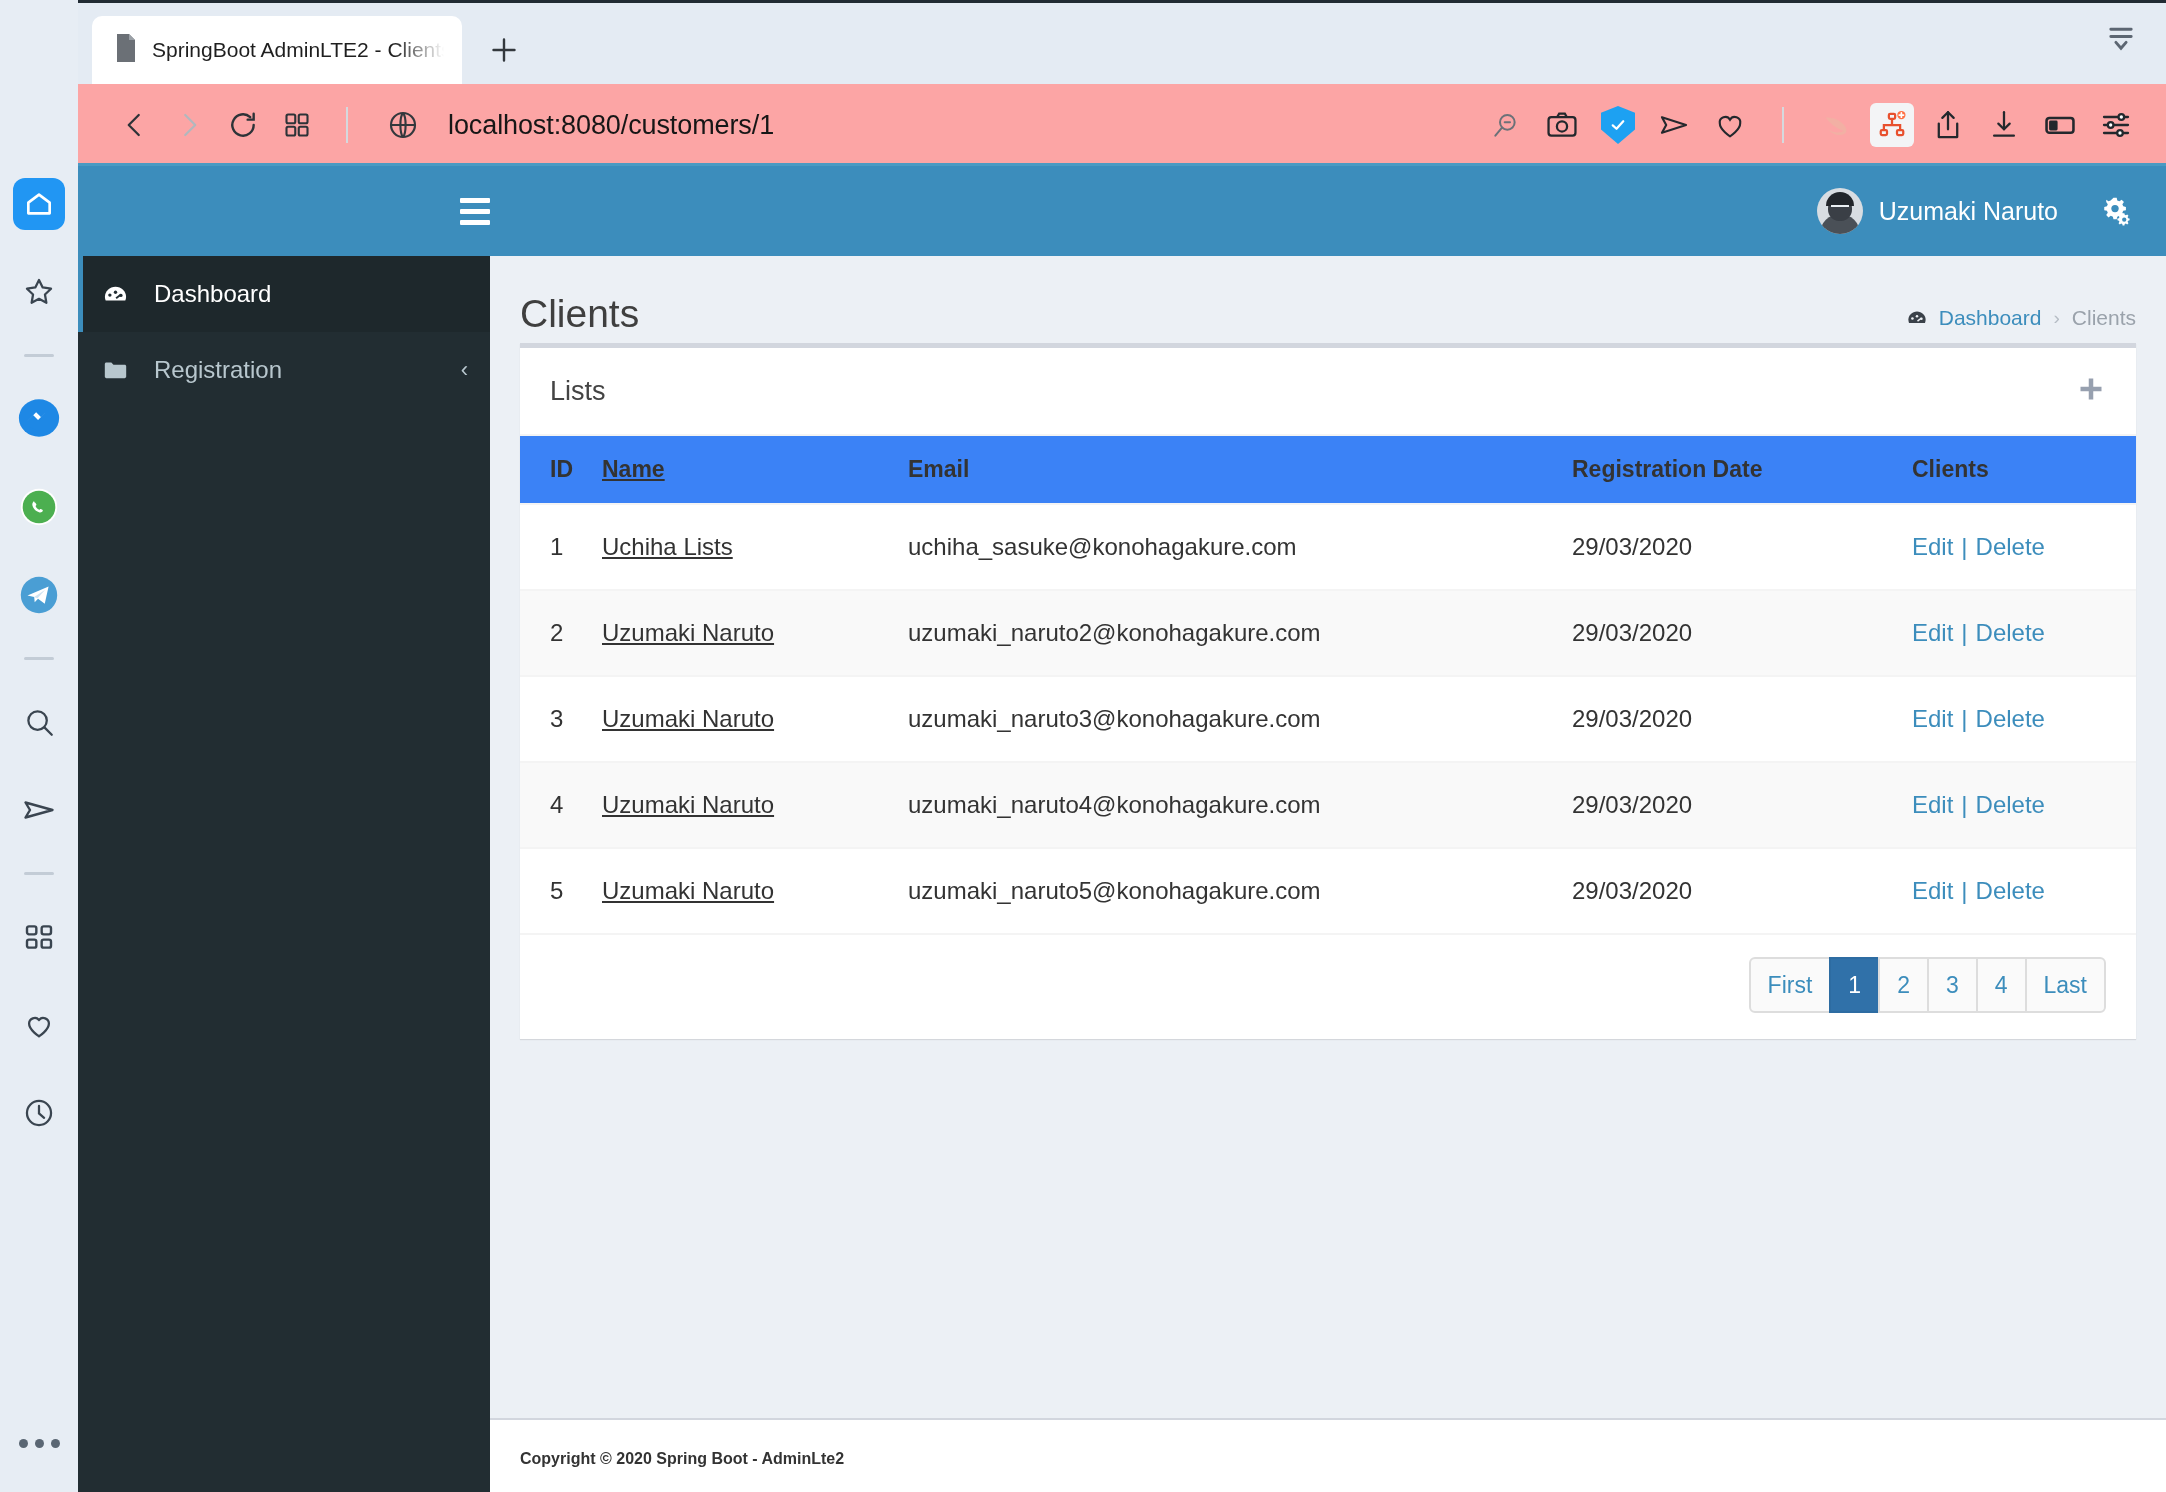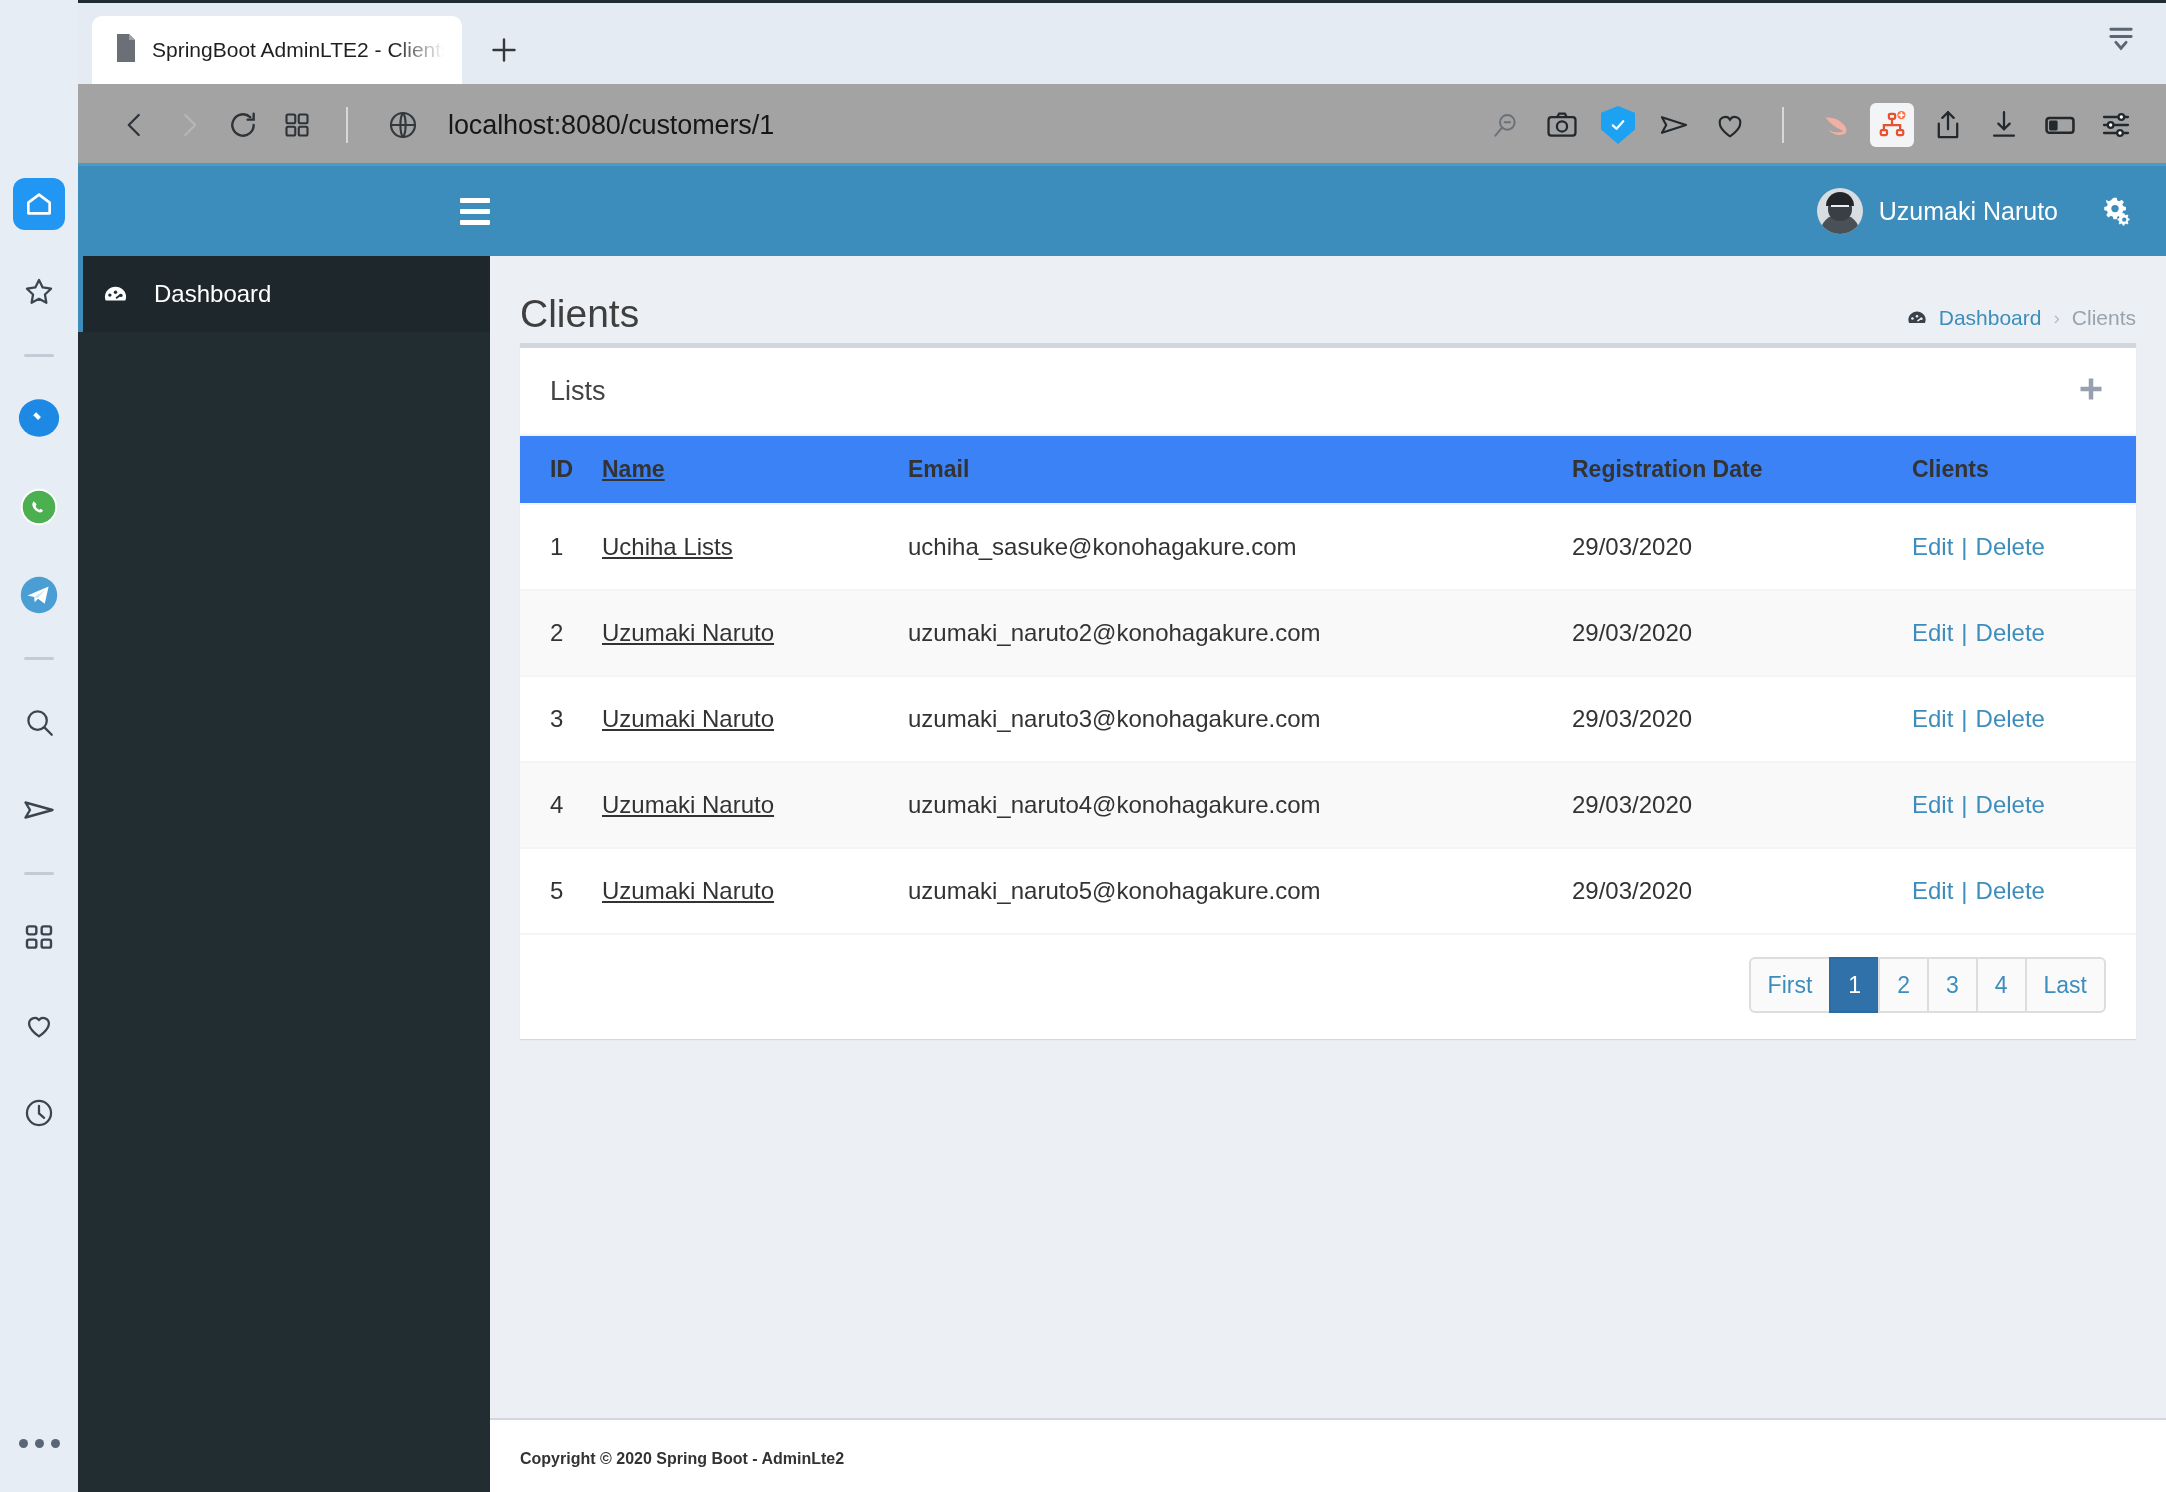--- a/index.html
+++ b/index.html
@@ -83,21 +83,21 @@
     display:flex; align-items:center; justify-content:center;
     color:#33383d;
   }
   .tabs-menu {
     position: absolute; right: 26px; top: 22px;
     color:#5c6672;
   }
 
   
   #toolbar {
-    height: 82px; background: #a3a3a3;
+    height: 82px; background: #fca5a5;
     display: flex; align-items: center;
     padding: 0 24px 0 30px;
     gap: 0;
     flex: 0 0 82px;
     position: relative;
   }
   #toolbar::after{
     content:""; position:absolute; left:0; right:0; bottom:0; height:3px; background:#4a9ac3;
   }
   .tb-btn {
@@ -509,20 +509,29 @@
             <span class="s-icon">
               <svg width="27" height="27" viewBox="0 0 24 24" fill="currentColor">
                   <path d="M12 5C6.8 5 2.6 9 2.6 14c0 1.2.2 2.3.7 3.4h17.4c.5-1.1.7-2.2.7-3.4C21.4 9 17.2 5 12 5z"></path>
                   <circle cx="7" cy="12.5" r="1.5" fill="#222d32"></circle>
                   <circle cx="12" cy="10" r="1.5" fill="#222d32"></circle>
                   <circle cx="16.8" cy="12.8" r="1.5" fill="#222d32"></circle>
                   <path d="M12 14.6l4.4-3.2.9 1.2-4.2 3.4z" fill="#222d32"></path>
                 </svg>
             </span>
             <span>Dashboard</span>
+          </div>
+          <div class="side-item">
+            <span class="s-icon">
+              <svg width="27" height="27" viewBox="0 0 24 24" fill="currentColor">
+                  <path d="M2.5 6.2c0-.8.6-1.4 1.4-1.4h4.4l1.9 2h9.9c.8 0 1.4.6 1.4 1.4v9.2c0 .8-.6 1.4-1.4 1.4H3.9c-.8 0-1.4-.6-1.4-1.4z"></path>
+                </svg>
+            </span>
+            <span>Registration</span>
+            <span class="chev">‹</span>
           </div>
         </div>
 
         <div id="content-wrap">
 
           <div id="content-header">
             <h1 id="page-title">Clients</h1>
             <div id="breadcrumb">
               <span class="bc-link">
                 <span class="bc-icon">

